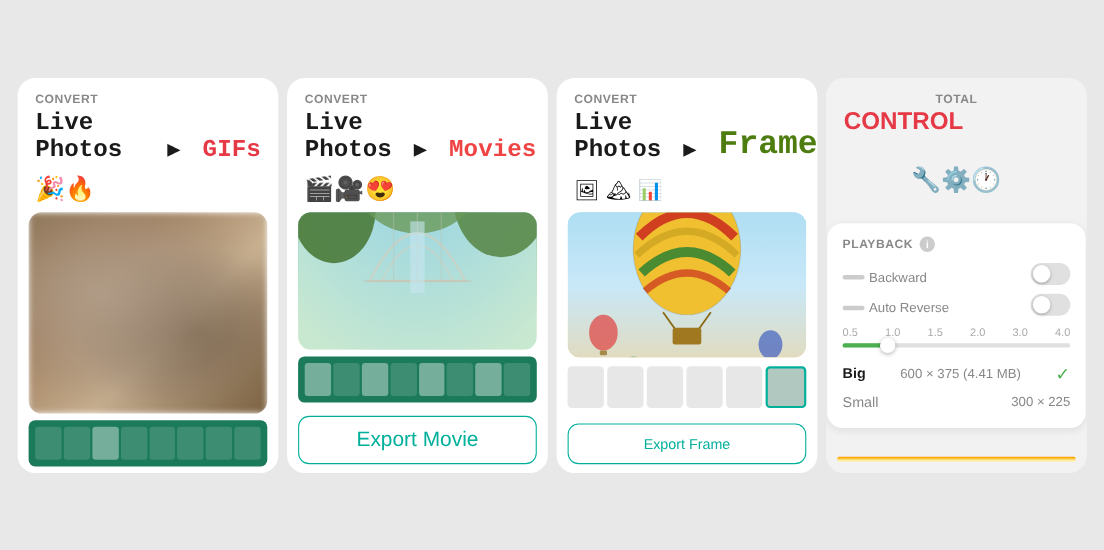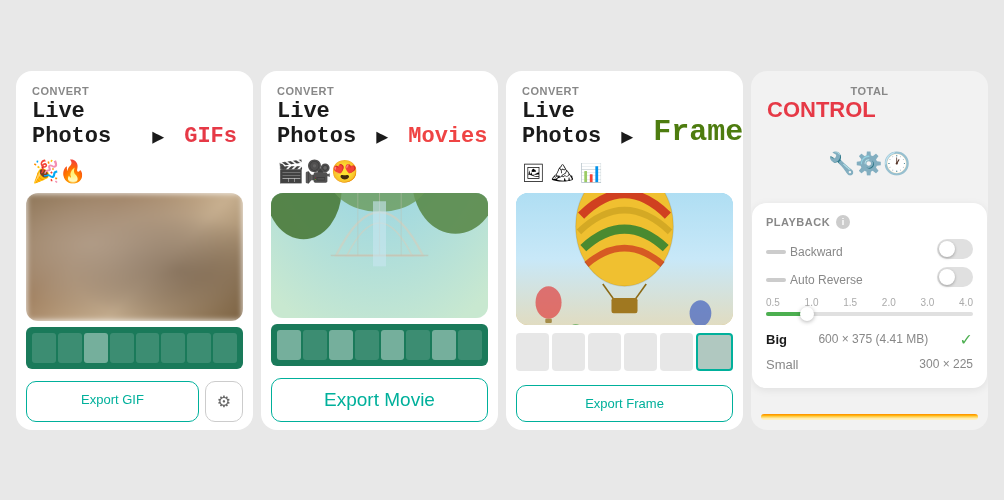--- a/index.html
+++ b/index.html
@@ -374,24 +374,20 @@
     </div>
     <div class="filmstrip filmstrip-green">
       <div class="filmstrip-frame"></div>
       <div class="filmstrip-frame"></div>
       <div class="filmstrip-frame active"></div>
       <div class="filmstrip-frame"></div>
       <div class="filmstrip-frame"></div>
       <div class="filmstrip-frame"></div>
       <div class="filmstrip-frame"></div>
       <div class="filmstrip-frame"></div>
-    </div>
-    <div class="btn-row">
-      <div class="btn-export-main">Export GIF</div>
-      <div class="btn-settings">⚙</div>
     </div>
   </div>
 
   <div class="panel">
     <div class="panel-header">
       <div class="convert-label">CONVERT</div>
       <div class="title-row">
         <span class="title-live">Live Photos</span>
         <span class="arrow">▶</span>
         <span class="title-target-movie">Movies</span>

